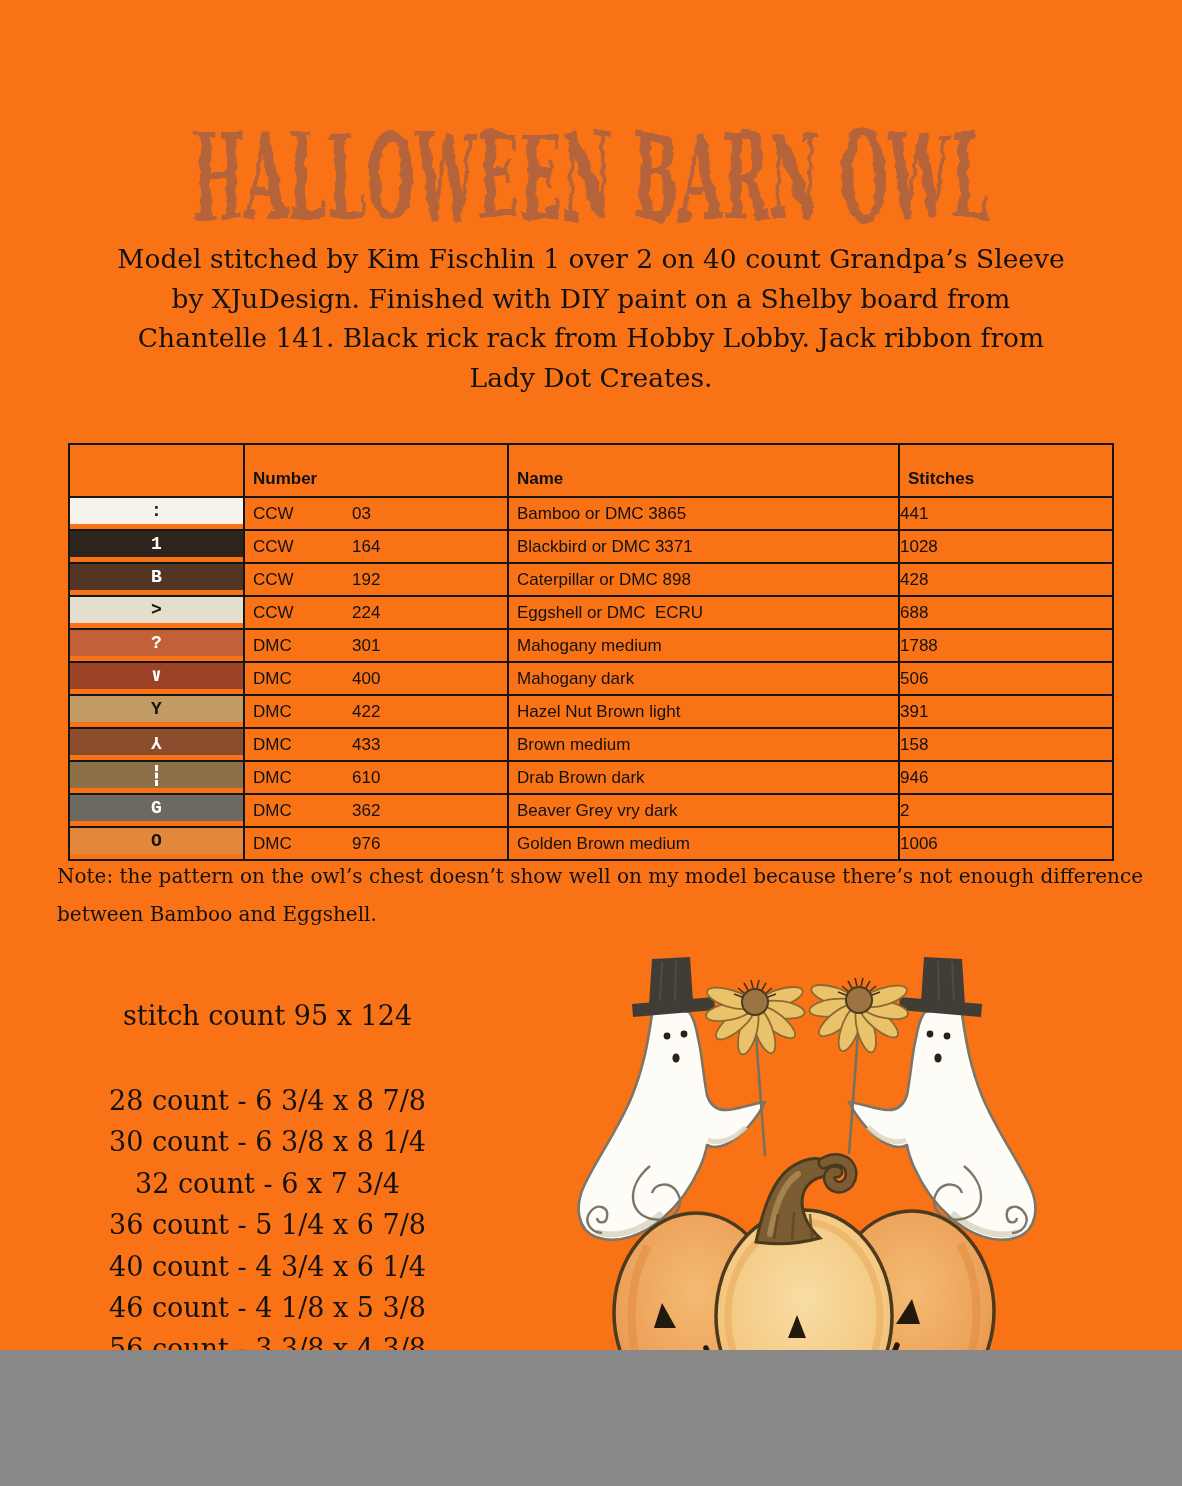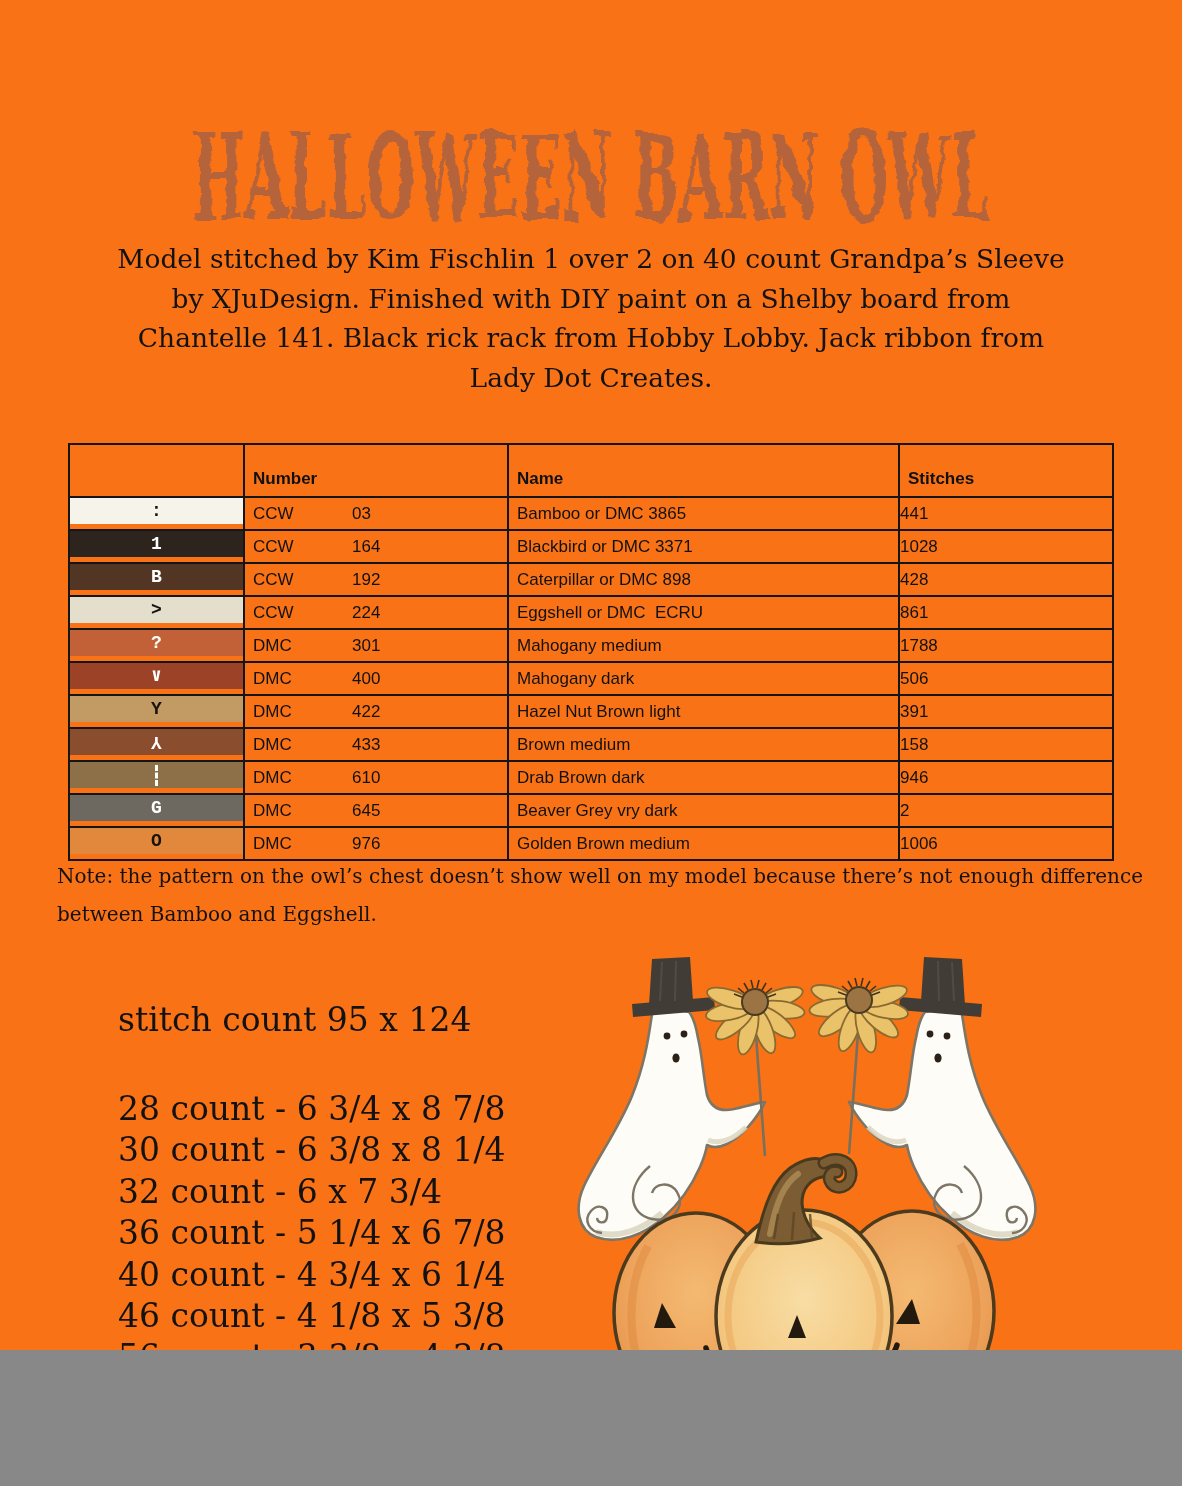--- a/index.html
+++ b/index.html
@@ -35,21 +35,21 @@
   .num-cell{padding-left:8px!important;margin-left:20px;}
   .brand{display:inline-block;width:99px;}
   .name-cell{padding-left:8px!important;white-space:pre;}
   .st-cell{text-align:left;padding-right:6px!important;}
 
   
   .note{position:absolute;left:57px;top:857px;width:1100px;margin:0;
         font-size:20px;line-height:38px;color:#121212;}
 
   
-  .dims{position:absolute;left:118px;top:1000px;font-size:33px;color:#121212;}
+  .dims{position:absolute;left:109px;top:1000px;font-size:27px;color:#121212;text-align:center;}
   .stitch-count{margin:0 0 49px 0;}
   .size-line{line-height:41.4px;}
 
   
   .illustration{position:absolute;left:556px;top:946px;width:578px;height:530px;}
   .fxdefs{position:absolute;width:0;height:0;}
 </style>
 </head>
 <body>
 
@@ -120,21 +120,21 @@
         <td class="st-cell">428</td>
       </tr>
       <tr>
         <td class="sym-cell">
             <div class="swatch" style="background-color: rgb(228, 222, 205);">
               <span class="sym" style="color: rgb(23, 19, 14);">&gt;</span>
             </div>
           </td>
         <td class="num-cell"><span class="brand">CCW</span><span class="code">224</span></td>
         <td class="name-cell">Eggshell or DMC  ECRU</td>
-        <td class="st-cell">861</td>
+        <td class="st-cell">688</td>
       </tr>
       <tr>
         <td class="sym-cell">
             <div class="swatch" style="background-color: rgb(194, 97, 56);">
               <span class="sym" style="color: rgb(255, 255, 255);">?</span>
             </div>
           </td>
         <td class="num-cell"><span class="brand">DMC</span><span class="code">301</span></td>
         <td class="name-cell">Mahogany medium</td>
         <td class="st-cell">1788</td>
@@ -178,21 +178,21 @@
         <td class="num-cell"><span class="brand">DMC</span><span class="code">610</span></td>
         <td class="name-cell">Drab Brown dark</td>
         <td class="st-cell">946</td>
       </tr>
       <tr>
         <td class="sym-cell">
             <div class="swatch" style="background-color: rgb(110, 105, 96);">
               <span class="sym" style="color: rgb(255, 255, 255);">G</span>
             </div>
           </td>
-        <td class="num-cell"><span class="brand">DMC</span><span class="code">645</span></td>
+        <td class="num-cell"><span class="brand">DMC</span><span class="code">362</span></td>
         <td class="name-cell">Beaver Grey vry dark</td>
         <td class="st-cell">2</td>
       </tr>
       <tr>
         <td class="sym-cell">
             <div class="swatch" style="background-color: rgb(226, 136, 60);">
               <span class="sym" style="color: rgb(23, 19, 14);">O</span>
             </div>
           </td>
         <td class="num-cell"><span class="brand">DMC</span><span class="code">976</span></td>

